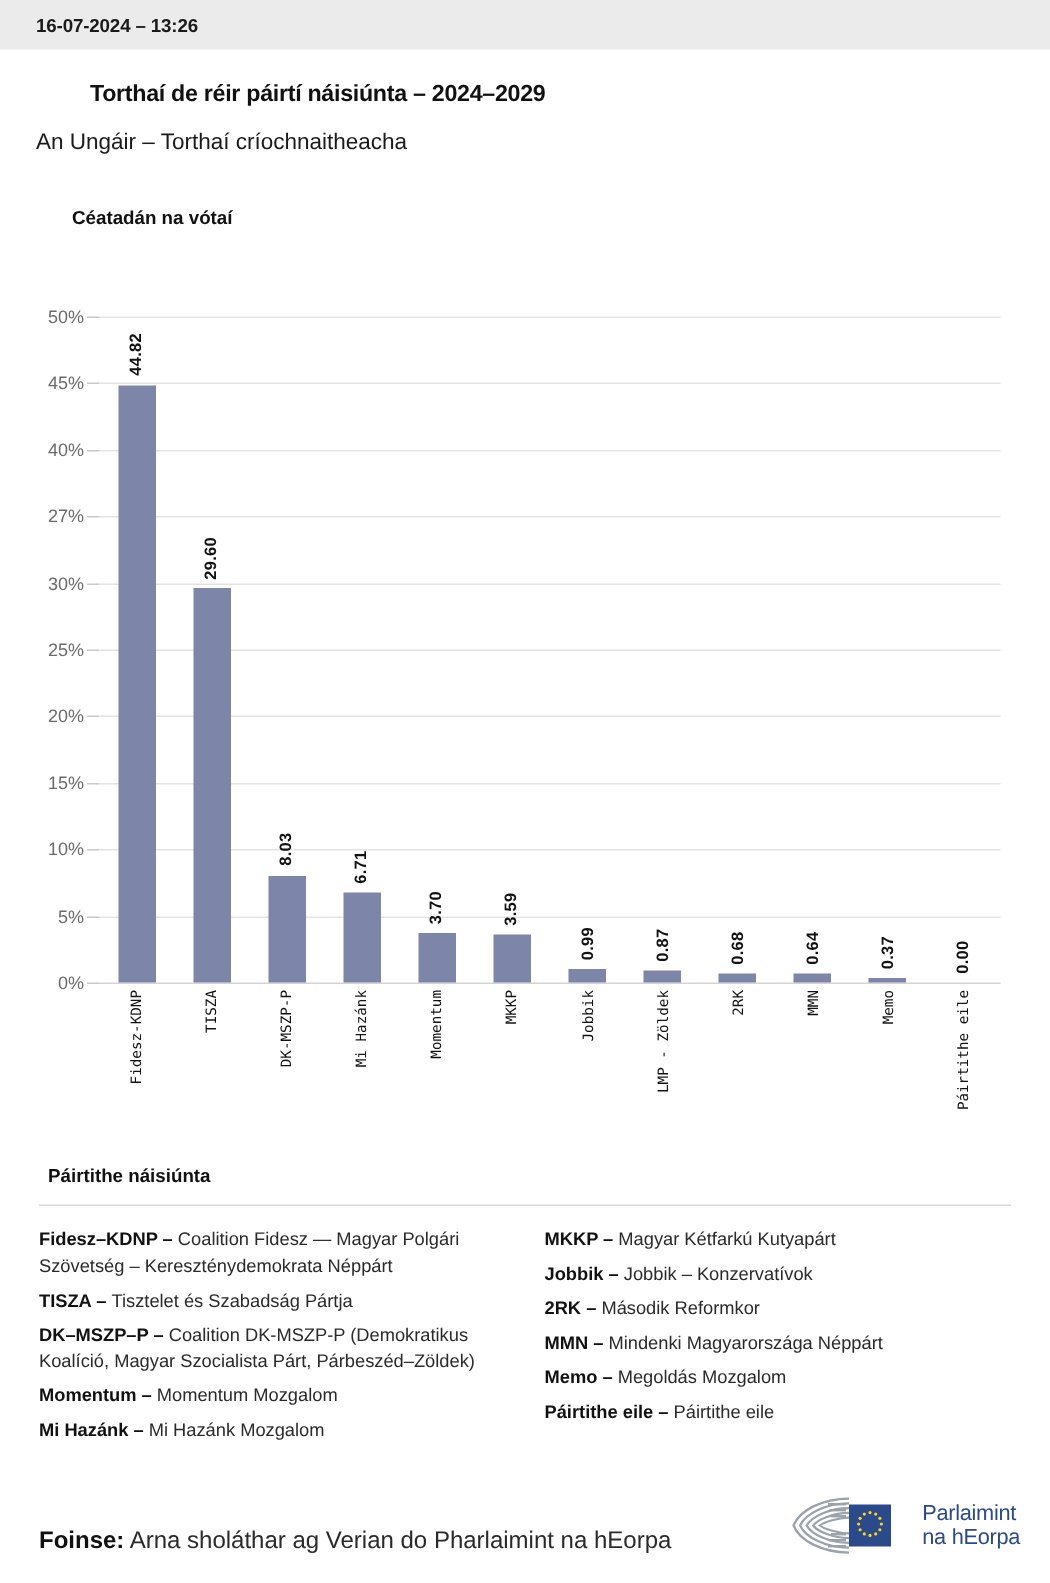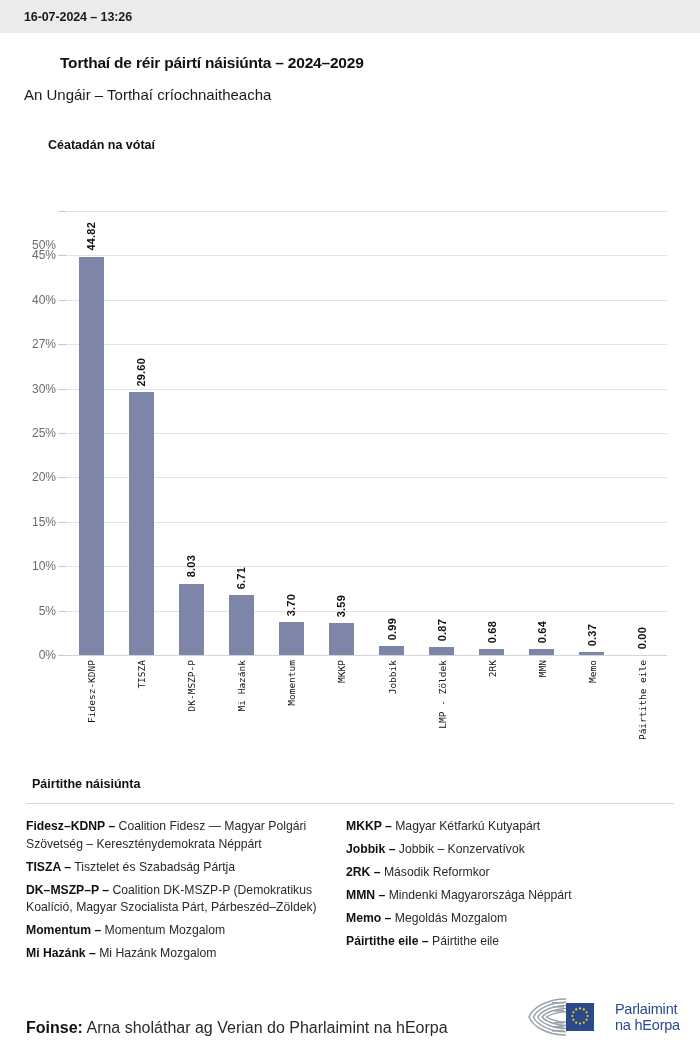--- a/index.html
+++ b/index.html
@@ -160,21 +160,21 @@
     position: absolute;
     left: 26px; top: 803px;
     width: 648px; height: 1px;
     background: #d8d8d8;
   }
   .legend-cols {
     position: absolute;
     left: 26px; top: 818px;
     width: 648px;
     display: flex;
-    gap: 9px;
+    gap: 26px;
   }
   .legend-col {
     width: 311px;
     font-size: 12.2px;
     line-height: 17.5px;
     color: #2a2a2a;
   }
   .legend-col.right { padding-top: 0px; }
   .legend-item {
     margin-bottom: 5.5px;
@@ -313,21 +313,21 @@
       <div class="ytick" style="top: 433px;">25%</div>
       <div class="ytickmark" style="top: 433px;"></div>
       <div class="ytick" style="top: 388.6px;">30%</div>
       <div class="ytickmark" style="top: 388.6px;"></div>
       <div class="ytick" style="top: 344.2px;">27%</div>
       <div class="ytickmark" style="top: 344.2px;"></div>
       <div class="ytick" style="top: 299.8px;">40%</div>
       <div class="ytickmark" style="top: 299.8px;"></div>
       <div class="ytick" style="top: 255.4px;">45%</div>
       <div class="ytickmark" style="top: 255.4px;"></div>
-      <div class="ytick" style="top: 211px; margin-top: 34px;">50%</div>
+      <div class="ytick" style="top: 211px;">50%</div>
       <div class="ytickmark" style="top: 211px;"></div>
     </div>
 </div>
 
 <div class="legend-heading">Páirtithe náisiúnta</div>
 <div class="legend-rule"></div>
 <div class="legend-cols">
   <div class="legend-col left" id="legend-left">
       <div class="legend-item"><b>Fidesz–KDNP – </b><span>Coalition Fidesz — Magyar Polgári Szövetség – Kereszténydemokrata Néppárt</span></div>
       <div class="legend-item"><b>TISZA – </b><span>Tisztelet és Szabadság Pártja</span></div>

